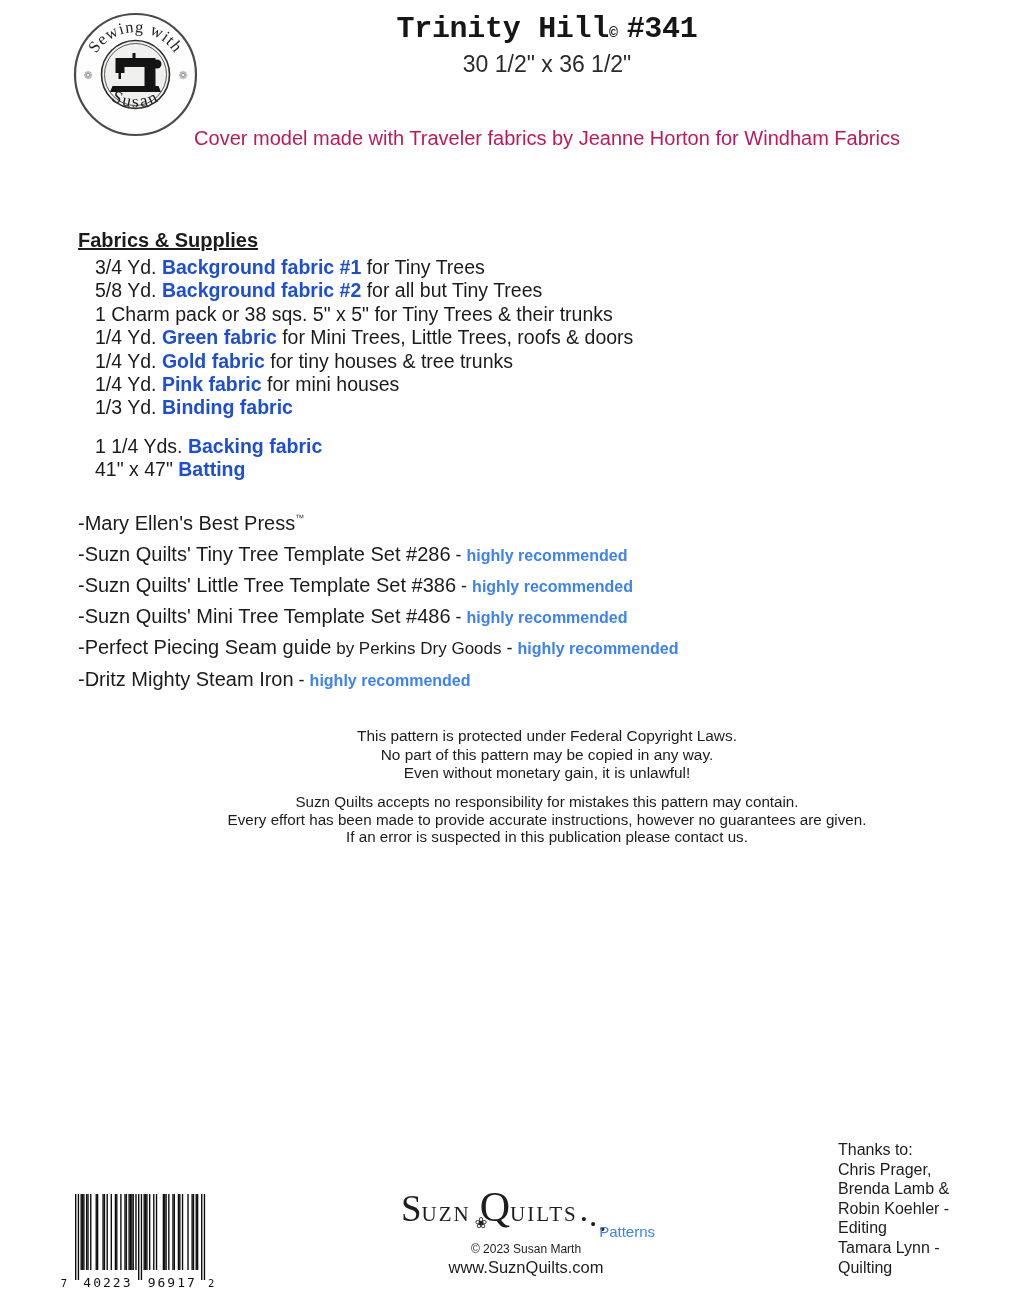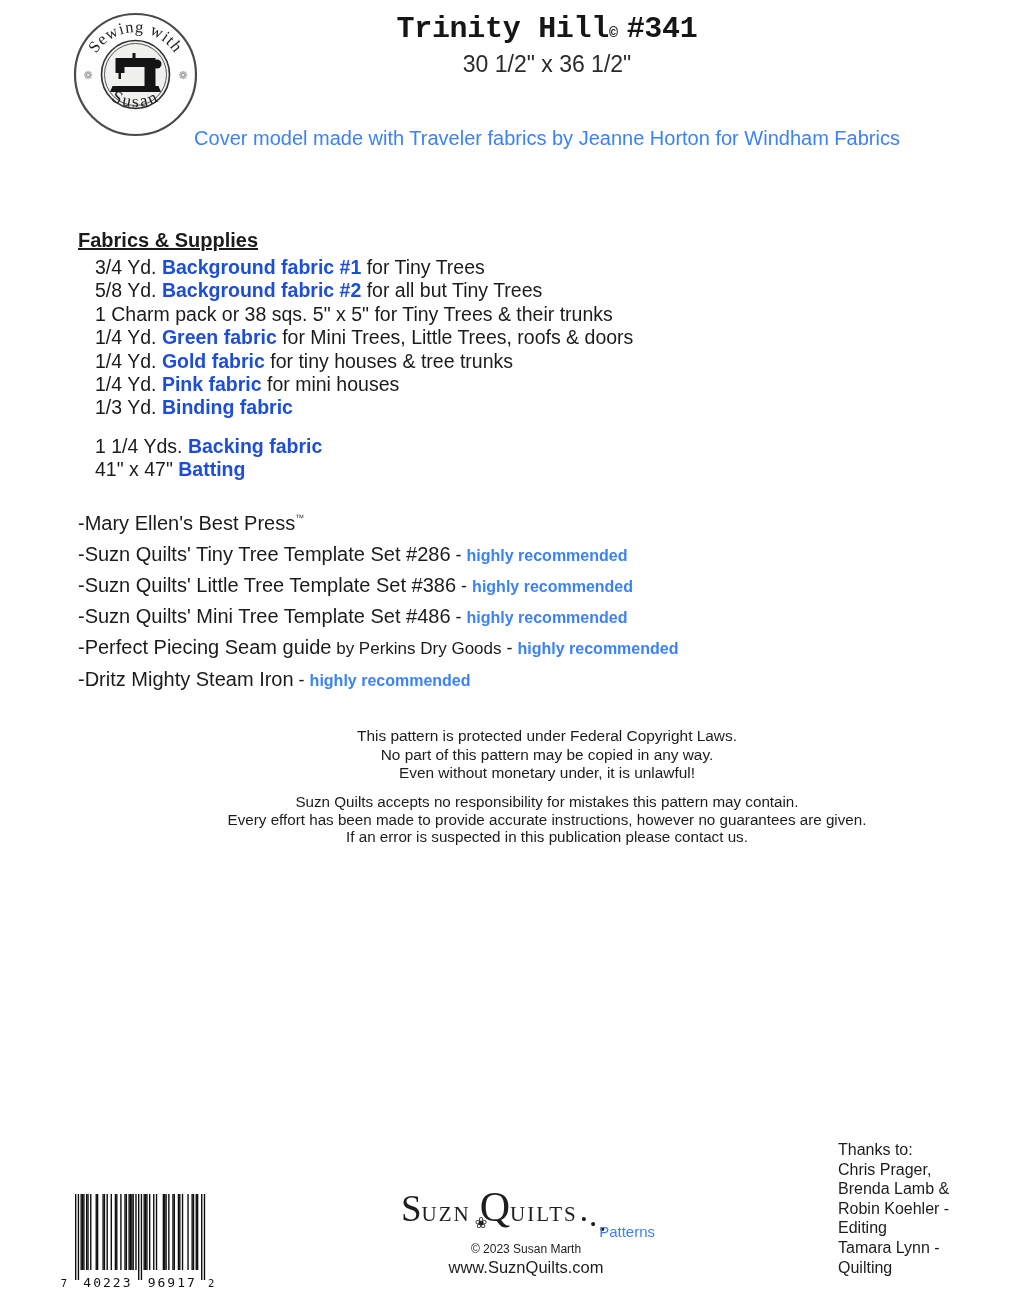--- a/index.html
+++ b/index.html
@@ -14,21 +14,21 @@
 
   
   .badge { position: absolute; left: 72px; top: 11px; }
 
   .center-col { position: absolute; left: 67px; width: 960px; text-align: center; }
   #title-block { top: 12px; }
   .title { font-size: 30px; font-weight: bold; letter-spacing: -0.3px; color: #161616; font-family: Liberation Mono, monospace; }
   .title .t-copy { font-size: 15px; font-weight: bold; }
   .title .t-num { margin-left: 9px; }
   .dims { font-size: 23px; margin-top: 5px; color: #2a2a2a; }
-  #cover-note { top: 127px; font-size: 20px; color: #3b82f6; }
+  #cover-note { top: 127px; font-size: 20px; color: #be185d; }
 
   
   #supplies { position: absolute; left: 78px; top: 229px; font-size: 19.5px; color: #1b1b1b; }
   #supplies .heading { font-size: 20px; font-weight: bold; text-decoration: underline; }
   .s-items { margin-top: 4px; padding-left: 17px; }
   .s-item { line-height: 23.4px; white-space: nowrap; }
   .s-item b, .s-extra b { color: #1d4ed8; }
   .s-extras { margin-top: 15px; padding-left: 17px; }
   .s-extra { line-height: 23.4px; white-space: nowrap; }
   .s-notions { margin-top: 24px; }
@@ -137,21 +137,21 @@
     <div class="n-line"><span>-Suzn Quilts' Little Tree Template Set #386</span><span class="n-small"></span><span class="n-tm"></span><span class="n-sep"> - </span><span class="n-rec">highly recommended</span></div>
     <div class="n-line"><span>-Suzn Quilts' Mini Tree Template Set #486</span><span class="n-small"></span><span class="n-tm"></span><span class="n-sep"> - </span><span class="n-rec">highly recommended</span></div>
     <div class="n-line"><span>-Perfect Piecing Seam guide</span><span class="n-small"> by Perkins Dry Goods</span><span class="n-tm"></span><span class="n-sep"> - </span><span class="n-rec">highly recommended</span></div>
     <div class="n-line"><span>-Dritz Mighty Steam Iron</span><span class="n-small"></span><span class="n-tm"></span><span class="n-sep"> - </span><span class="n-rec">highly recommended</span></div>
   </div>
 </div>
 
 <div class="center-col" id="legal-copyright">
   <div class="legal-line">This pattern is protected under Federal Copyright Laws.</div>
   <div class="legal-line">No part of this pattern may be copied in any way.</div>
-  <div class="legal-line">Even without monetary under, it is unlawful!</div>
+  <div class="legal-line">Even without monetary gain, it is unlawful!</div>
 </div>
 
 <div class="center-col" id="legal-disclaimer">
   <div class="legal-line">Suzn Quilts accepts no responsibility for mistakes this pattern may contain.</div>
   <div class="legal-line">Every effort has been made to provide accurate instructions, however no guarantees are given.</div>
   <div class="legal-line">If an error is suspected in this publication please contact us.</div>
 </div>
 
 <div id="thanks">
   <div class="thanks-line">Thanks to:</div>

